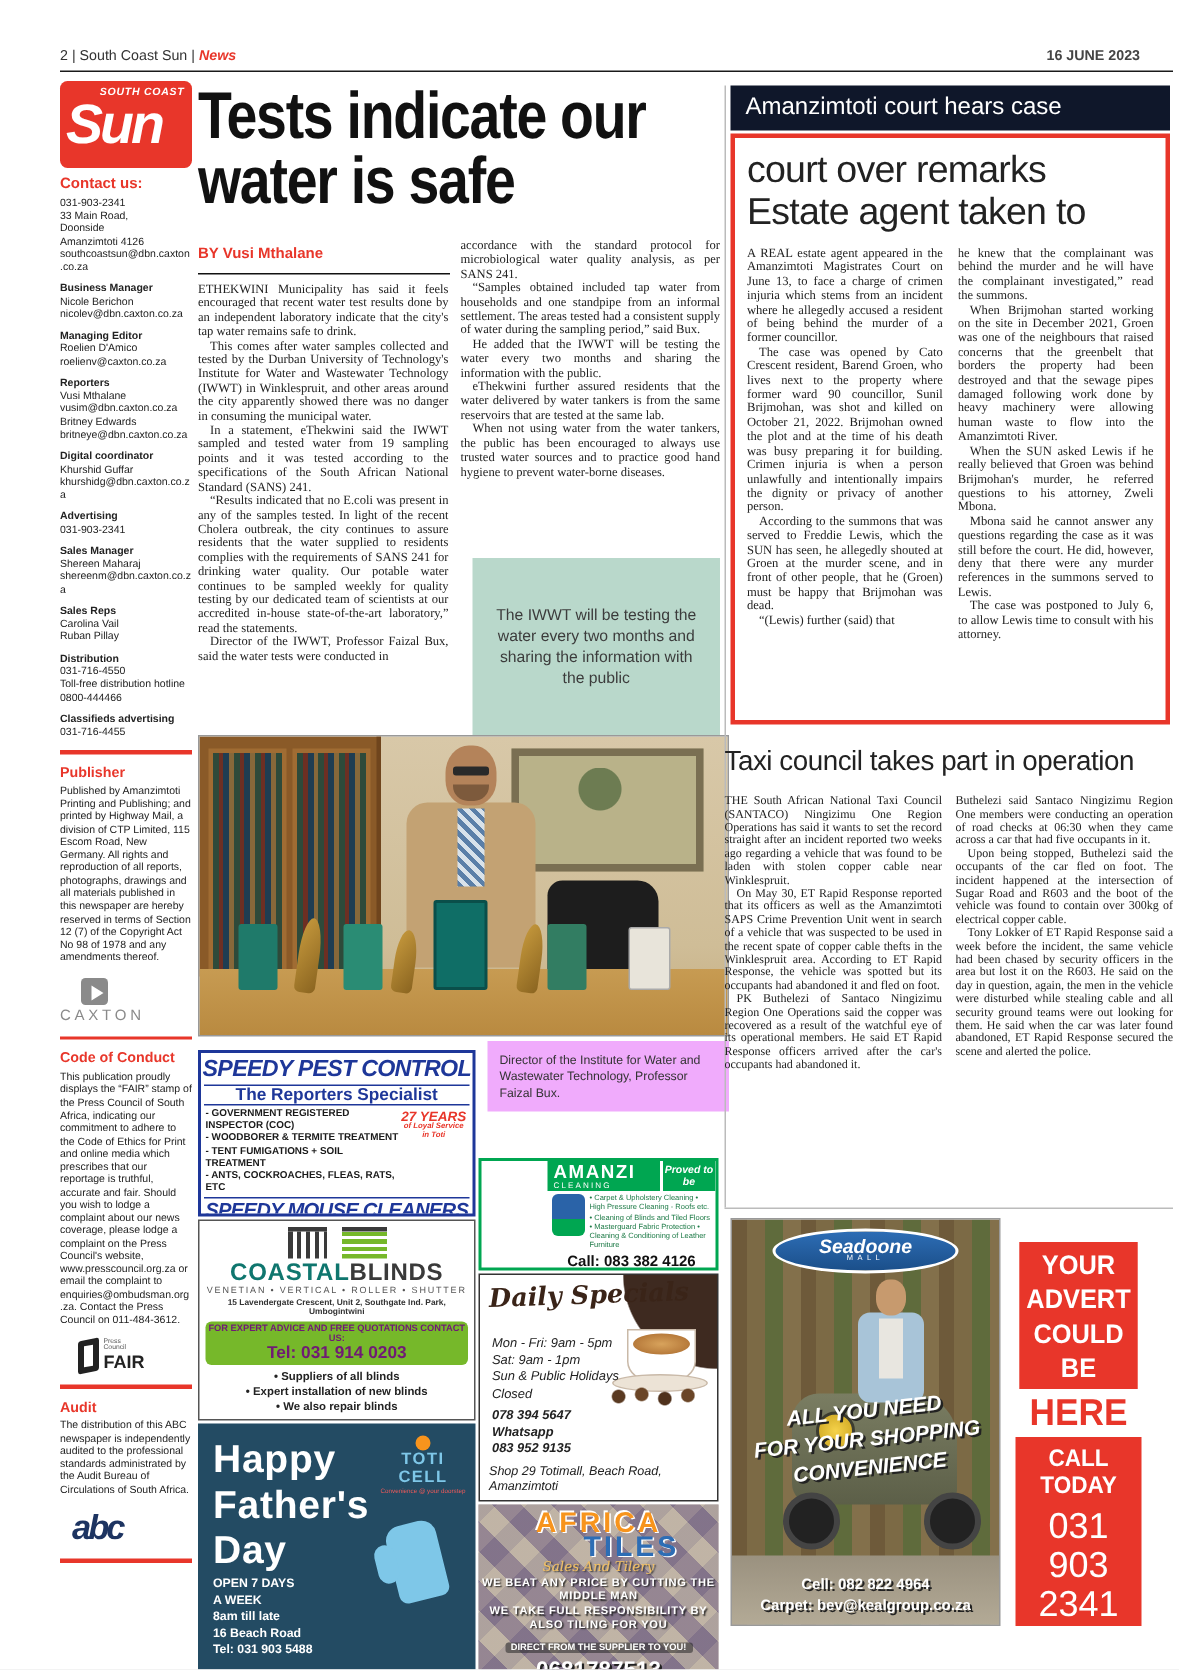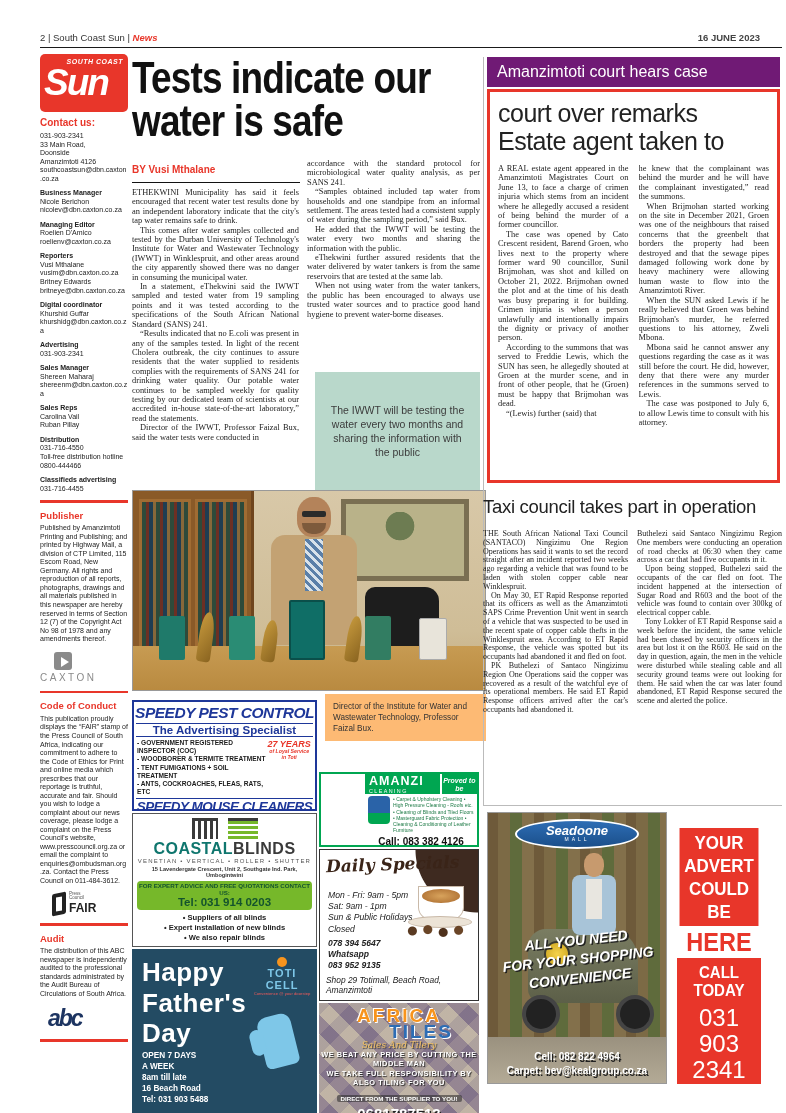--- a/index.html
+++ b/index.html
@@ -41,21 +41,21 @@
             letter-spacing:-1px;color:#111;transform:scaleX(.84);transform-origin:left top;white-space:nowrap;}
   .byline{left:132px;top:164px;width:168px;color:#e8362a;font-weight:bold;font-size:10px;
           border-bottom:1.5px solid #111;padding-bottom:7px;}
   .serifcol{font-family:"Liberation Serif",serif;font-size:8.4px;line-height:1.12;text-align:justify;color:#222;overflow:hidden;}
   .serifcol p{margin:0;}
   .serifcol p + p{text-indent:8px;}
   .col1{left:132px;top:188px;width:167px;height:298px;}
   .col2{left:307px;top:159px;width:173px;height:206px;}
   .pullquote{left:315px;top:372px;width:165px;height:118px;background:#b9d8cb;display:flex;align-items:center;justify-content:center;
              text-align:center;font-size:10.5px;line-height:1.35;color:#3c3c3c;padding:6px 12px;box-sizing:border-box;}
-  .caption{left:325px;top:694px;width:161px;background:#fdba74;padding:7px 8px;box-sizing:border-box;
+  .caption{left:325px;top:694px;width:161px;background:#f0abfc;padding:7px 8px;box-sizing:border-box;
            font-size:8.2px;line-height:1.35;color:#333;}
 
   
   .photo{left:132px;top:490px;width:354px;height:201px;border:1px solid #999;box-sizing:border-box;
          background:linear-gradient(#d9c9a8,#cdb astronomical);background:linear-gradient(#d8c8a8 0%,#cfbd97 70%,#c5ad80 100%);overflow:hidden;}
   .ph-bookcase{position:absolute;left:0;top:0;width:118px;height:160px;background:#8a5a28;border-right:3px solid #6f451d;}
   .ph-panel{position:absolute;top:8px;width:46px;height:144px;border:3px solid #a06c33;
             background:repeating-linear-gradient(90deg,#2e4a3a 0 4px,#6d2f23 4px 7px,#1f3d52 7px 11px,#87683a 11px 14px);}
   .ph-panel.p1{left:6px;}
   .ph-panel.p2{left:62px;}
@@ -76,21 +76,21 @@
   .ph-book.b4{left:232px;background:#327d62;}
   .ph-book.b5{left:286px;height:40px;background:#e8e4da;border:1px solid #aaa;}
   .ph-award{position:absolute;bottom:28px;width:14px;height:50px;background:linear-gradient(120deg,#c79a3d,#8a6420);border-radius:50% 50% 4px 4px;transform:rotate(8deg);}
   .ph-award.a1{left:66px;}
   .ph-award.a2{left:130px;height:42px;}
   .ph-award.a3{left:214px;height:46px;}
 
   
   .divider-v{left:483px;top:57px;width:1px;height:748px;background:#bbb;}
   .divider-h{left:483px;top:805px;width:299px;height:1px;background:#bbb;}
-  .court-banner{left:487px;top:57px;width:293px;height:30px;background:#701a75;color:#fff;
+  .court-banner{left:487px;top:57px;width:293px;height:30px;background:#0f172a;color:#fff;
                 font-size:16px;line-height:30px;padding-left:10px;box-sizing:border-box;}
   .court-box{left:487px;top:89px;width:293px;height:394px;border:3px solid #e8362a;box-sizing:border-box;padding:8px 8px;}
   .court-headline{font-size:25px;line-height:1.1;font-weight:400;color:#222;letter-spacing:-.5px;}
   .court-cols{display:flex;gap:10px;margin-top:9px;}
   .court-cols .c{width:131px;height:312px;}
   .taxi-headline{left:483px;top:496px;width:299px;font-size:18.5px;font-weight:400;color:#222;letter-spacing:-.3px;}
   .taxi-cols{left:483px;top:530px;width:299px;display:flex;gap:9px;}
   .taxi-cols .c{width:145px;height:272px;font-size:8px;line-height:1.1;}
 
   
@@ -108,21 +108,21 @@
   
   .coastal{left:132px;top:813px;width:185px;height:134px;border:1.5px solid #555;background:#fff;text-align:center;}
   .coastal .icons{display:flex;justify-content:center;gap:10px;margin-top:4px;align-items:flex-end;}
   .coastal .ic1{width:26px;height:18px;background:repeating-linear-gradient(90deg,#3a3a3a 0 3px,#fff 3px 6px);border-top:3px solid #3a3a3a;}
   .coastal .ic2{width:30px;height:18px;background:repeating-linear-gradient(#76b82a 0 3px,#fff 3px 5px);border-top:3px solid #3a3a3a;}
   .coastal .name{font-size:16px;font-weight:900;letter-spacing:.5px;margin-top:1px;}
   .coastal .name .g{color:#0f766e;margin-top:14px;}
   .coastal .name .d{color:#3a3a3a;}
   .coastal .types{font-size:6px;color:#555;letter-spacing:1.2px;}
   .coastal .addr{font-size:5.6px;font-weight:bold;color:#333;margin-top:2px;}
-  .coastal .banner{background:#76b82a;border-radius:4px;color:#14532d;margin:3px 4px;padding:1px 0 2px 0;}
+  .coastal .banner{background:#76b82a;border-radius:4px;color:#701a75;margin:3px 4px;padding:1px 0 2px 0;}
   .coastal .banner .l1{font-size:6.2px;font-weight:900;}
   .coastal .banner .l2{font-size:11.5px;font-weight:900;}
   .coastal .bl{font-size:7.6px;font-weight:900;color:#222;line-height:1.3;}
   .coastal .web{font-size:6.2px;font-weight:bold;color:#333;border-top:1px solid #999;margin:3px 2px 0 2px;padding-top:2px;}
 
   
   .fathers{left:132px;top:949px;width:185px;height:164px;background:#234b63;color:#fff;}
   .fathers .happy{position:absolute;left:10px;top:8px;font-size:26px;font-weight:900;line-height:1.18;letter-spacing:.5px;}
   .fathers .toti{position:absolute;right:6px;top:8px;width:58px;text-align:center;}
   .fathers .toti .ball{width:10px;height:10px;background:#f7941d;border-radius:50%;margin:0 auto;}
@@ -381,21 +381,21 @@
     </div>
     <div class="serifcol c">
       <p>Buthelezi said Santaco Ningizimu Region One members were conducting an operation of road checks at 06:30 when they came across a car that had five occupants in it.</p>
       <p>Upon being stopped, Buthelezi said the occupants of the car fled on foot. The incident happened at the intersection of Sugar Road and R603 and the boot of the vehicle was found to contain over 300kg of electrical copper cable.</p>
       <p>Tony Lokker of ET Rapid Response said a week before the incident, the same vehicle had been chased by security officers in the area but lost it on the R603. He said on the day in question, again, the men in the vehicle were disturbed while stealing cable and all security ground teams were out looking for them. He said when the car was later found abandoned, ET Rapid Response secured the scene and alerted the police.</p>
     </div>
   </div>
 
   <div class="abs ad speedy">
     <div class="t1">SPEEDY PEST CONTROL</div>
-    <div class="t2">The Advertising Specialist</div>
+    <div class="t2">The Reporters Specialist</div>
     <div class="mid">
       <div class="bullets prelines">- GOVERNMENT REGISTERED INSPECTOR (COC)
 - WOODBORER &amp; TERMITE TREATMENT
 - TENT FUMIGATIONS + SOIL TREATMENT
 - ANTS, COCKROACHES, FLEAS, RATS, ETC</div>
       <div class="badge">
         <div class="y">27 YEARS</div>
         <div class="s">of Loyal Service in Toti</div>
       </div>
     </div>

